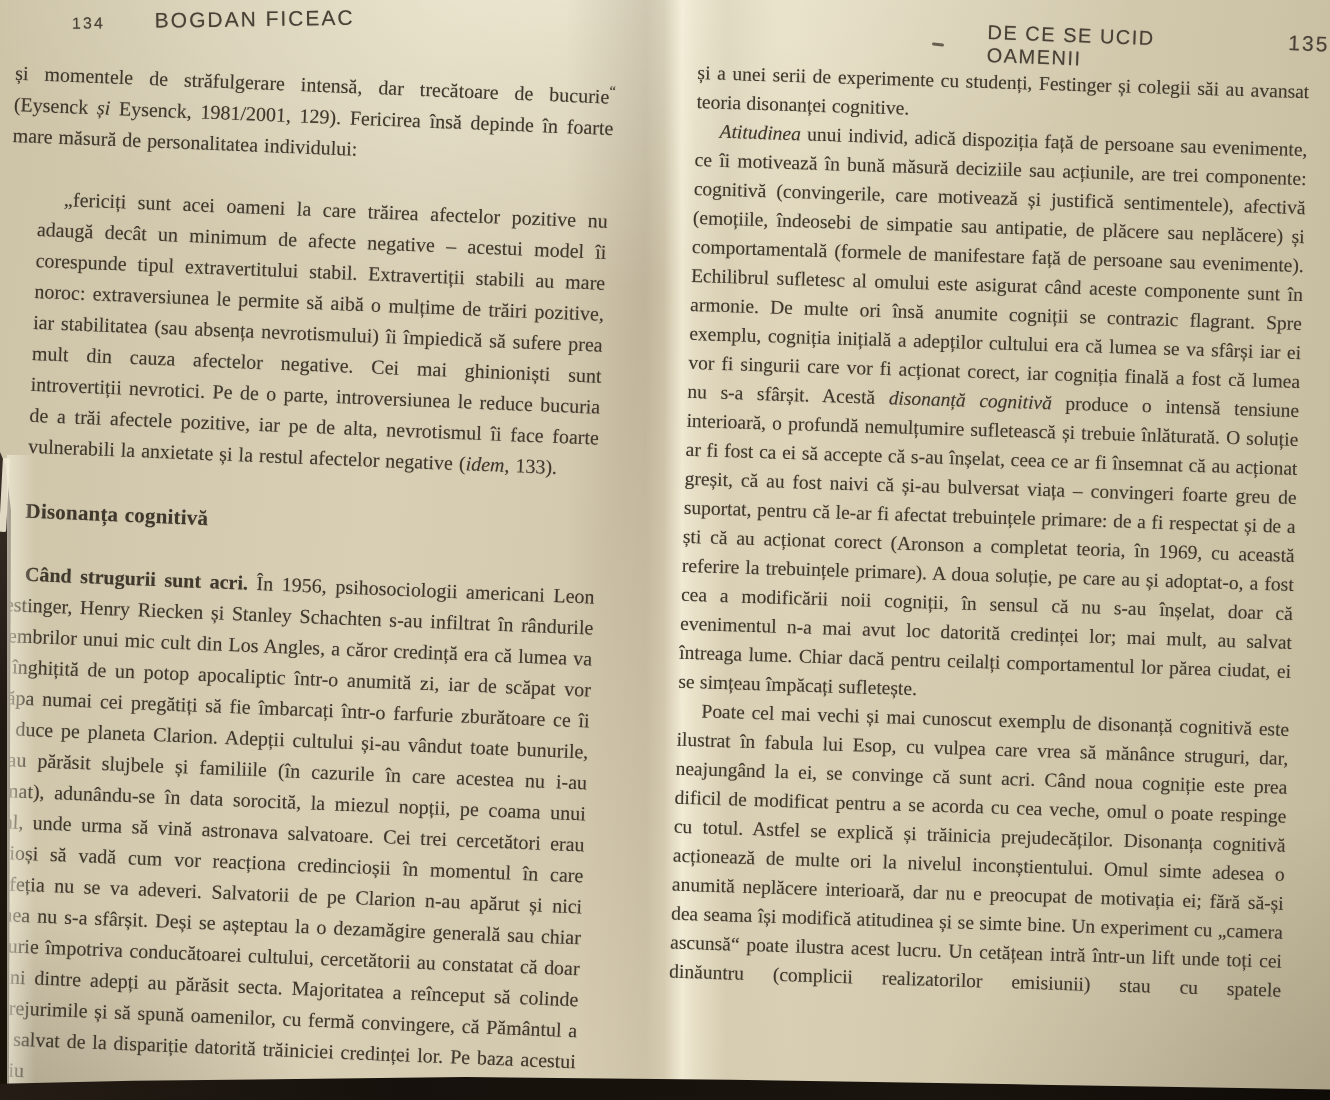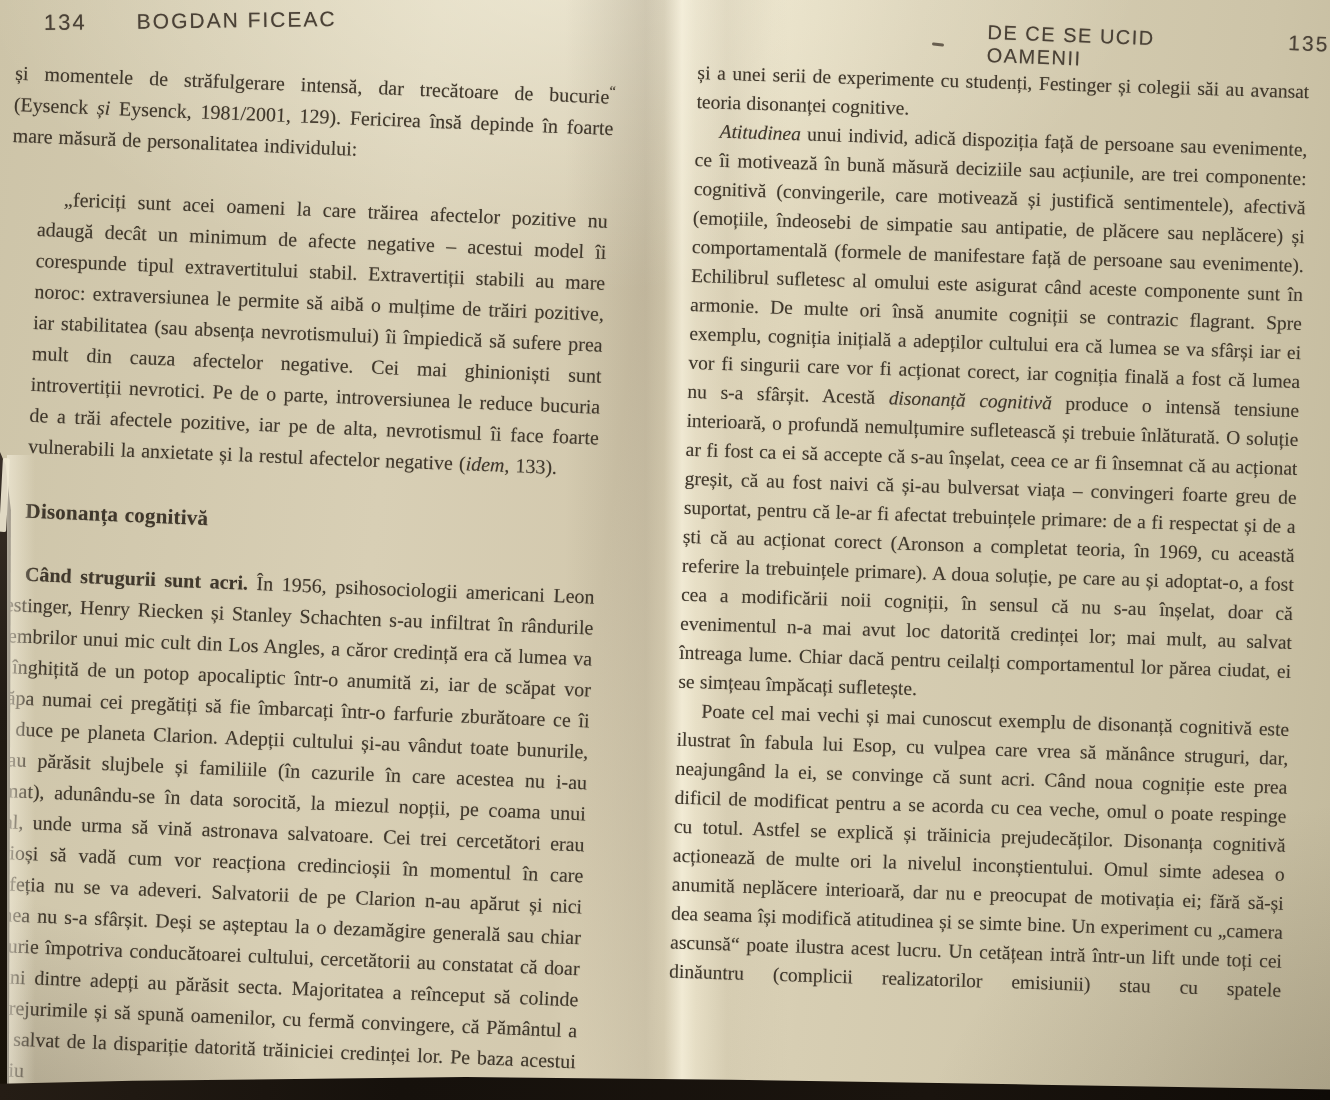--- a/index.html
+++ b/index.html
@@ -19,21 +19,21 @@
       rgba(88,74,54,0) 0%, rgba(88,74,54,0.16) 36%, rgba(100,86,62,0.10) 44%,
       rgba(255,250,232,0.55) 52%, rgba(255,250,232,0.22) 58%,
       rgba(88,74,54,0.05) 72%, rgba(88,74,54,0) 100%);
   }
   .header{
     position:absolute;display:flex;align-items:baseline;
     font-family:"Liberation Sans", sans-serif;color:var(--header-ink,#4a4136);
     text-shadow:0 0 1px rgba(74,65,54,0.45);
   }
   .header-left{left:44px;top:8px;gap:50px;transform:rotate(-0.8deg);}
-  .header-left .pagenum{font-size:22px;letter-spacing:2px;}
+  .header-left .pagenum{font-size:16px;letter-spacing:2px;margin-left:28px;}
   .header-left .runhead{font-size:21px;letter-spacing:2px;}
   .header-right{left:988px;top:20px;gap:42px;transform:rotate(2.1deg);transform-origin:0 0;}
   .header-right .runhead{font-size:20px;letter-spacing:1.5px;}
   .header-right .pagenum{font-size:21px;letter-spacing:2px;}
   .body-left{
     position:absolute;left:16px;top:52px;width:600px;
     transform:rotate(2.3deg);transform-origin:0 0;
     font-size:20px;line-height:31px;word-spacing:1px;
     text-shadow:0 0 1px rgba(64,56,44,0.42);
   }

